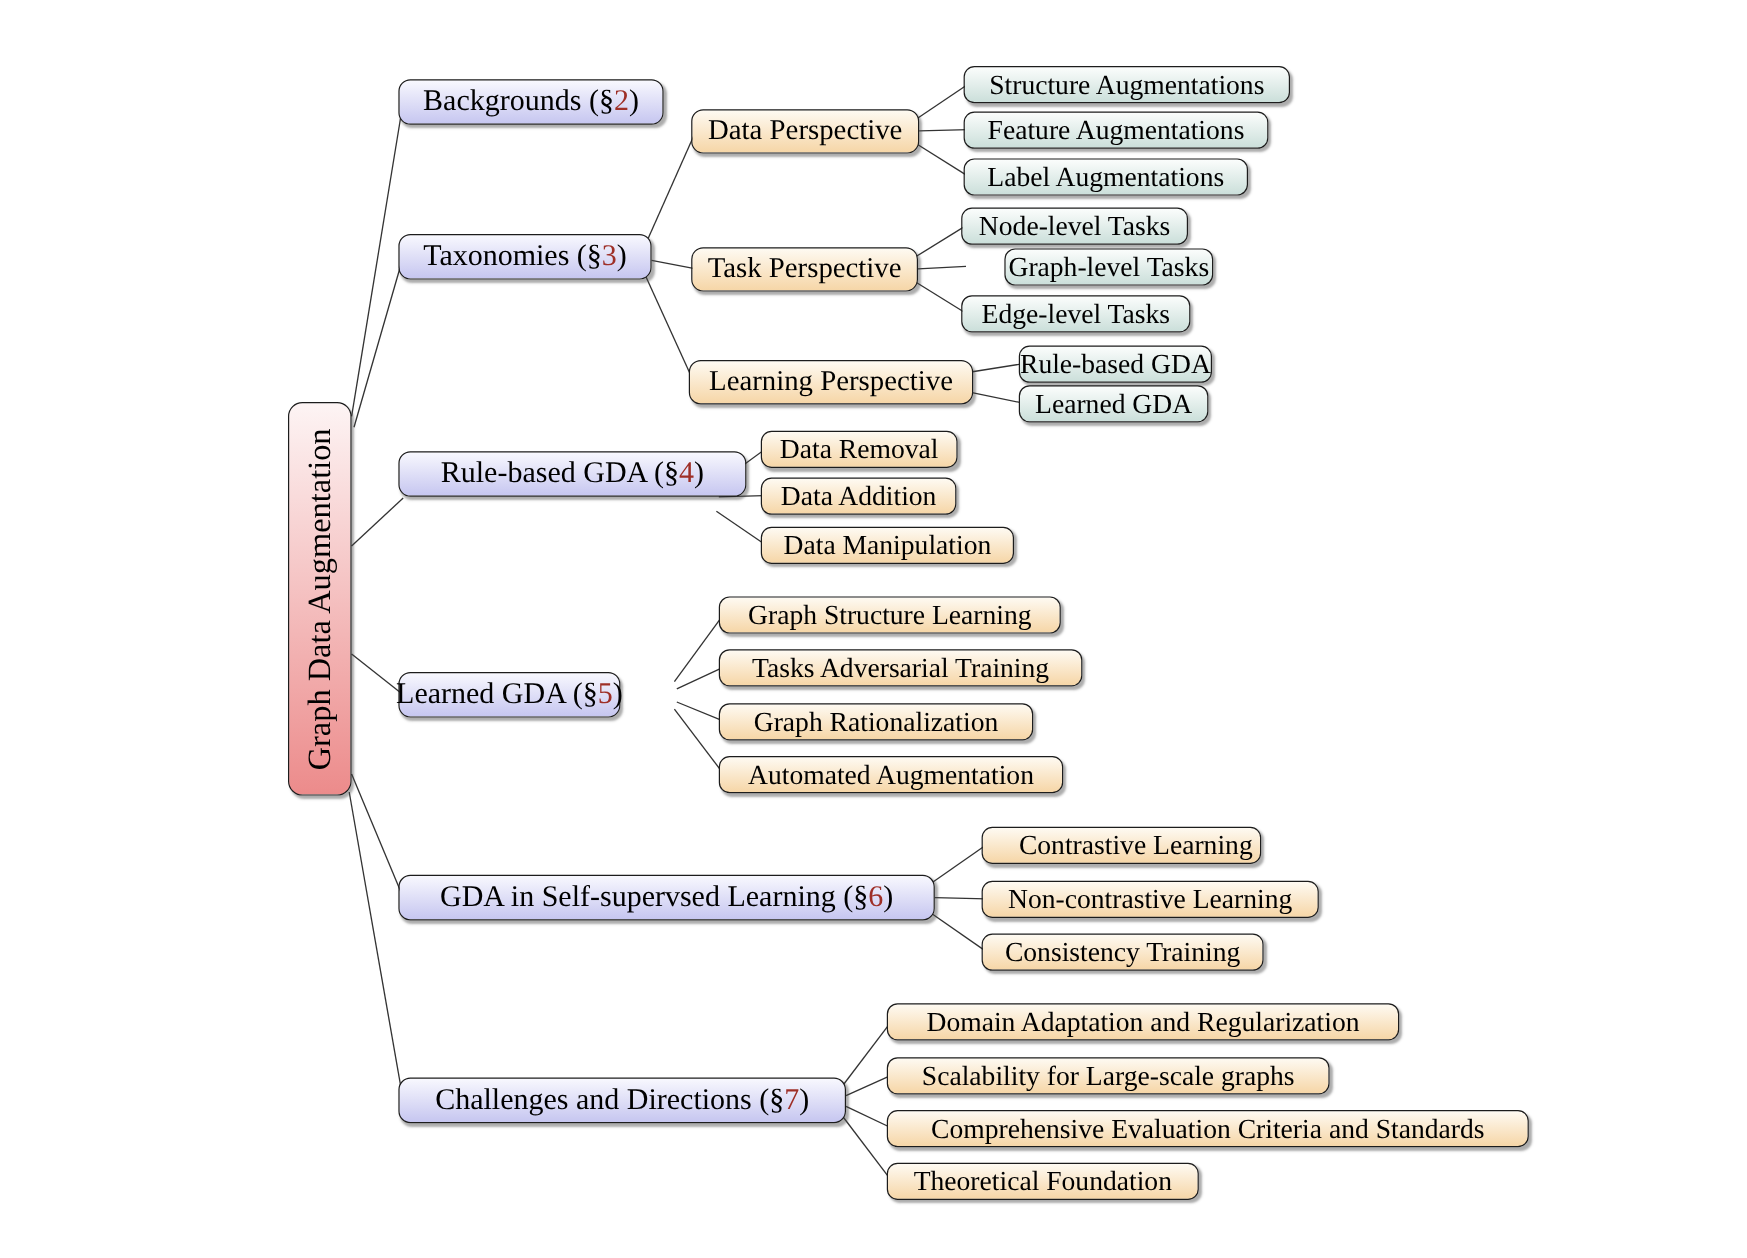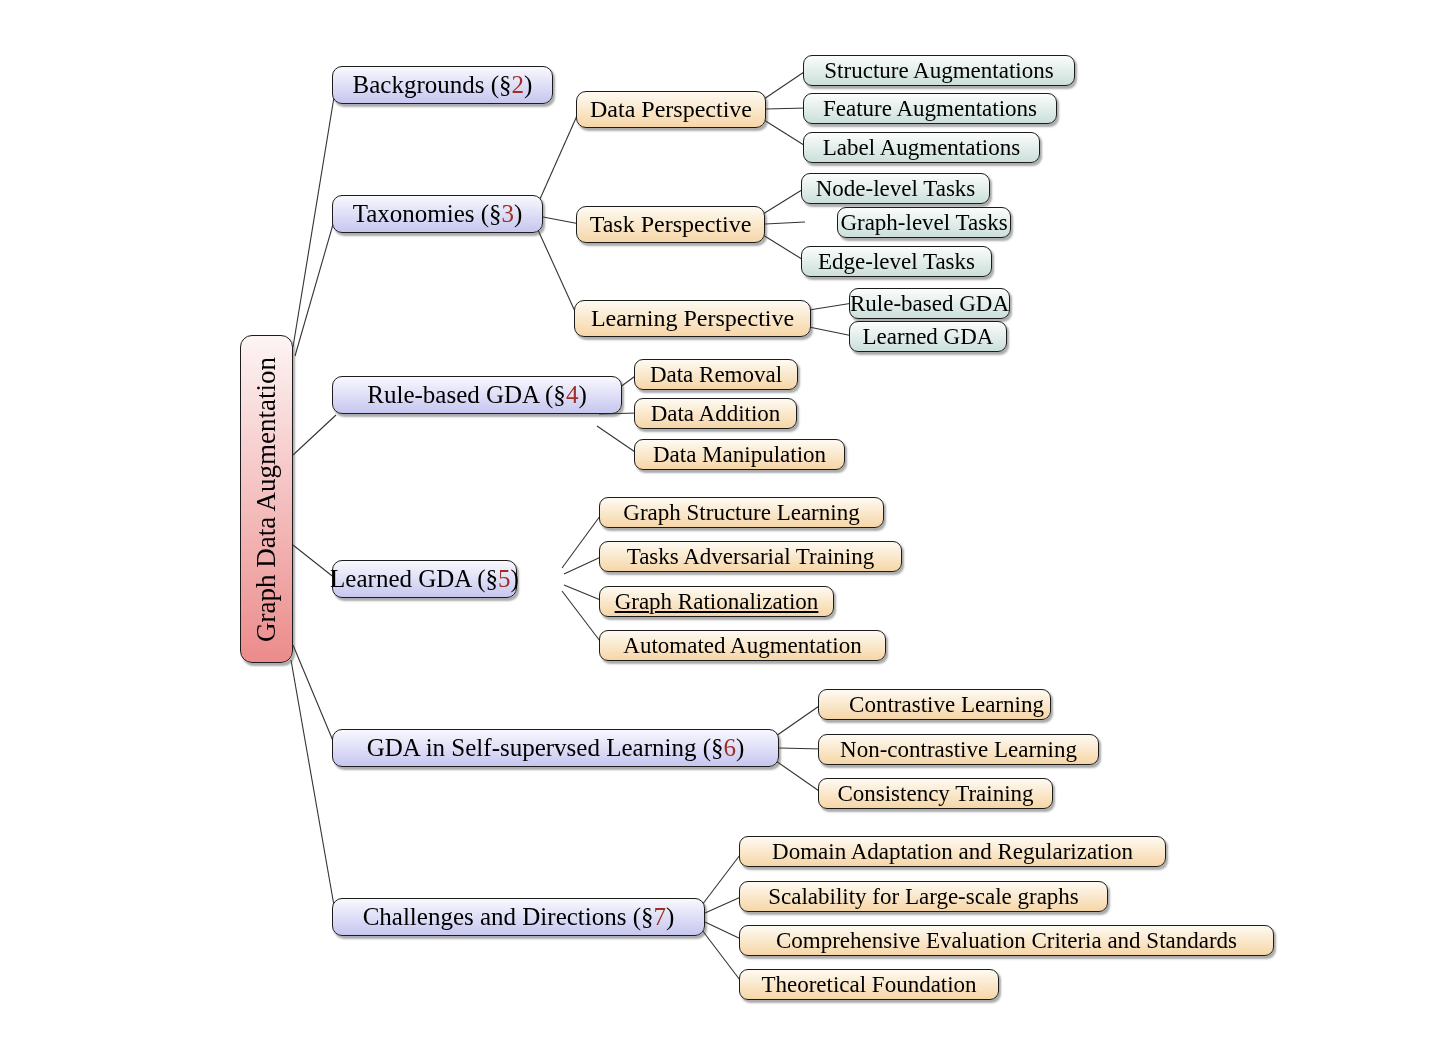--- a/index.html
+++ b/index.html
@@ -178,21 +178,21 @@
   <div class="node leaf leaf-orange" style="left:634px;top:439px;width:211px;">
       <span>Data Manipulation</span>
     </div>
 
   <div class="node leaf leaf-orange" style="left:599px;top:497px;width:285px;">
       <span>Graph Structure Learning</span>
     </div>
   <div class="node leaf leaf-orange" style="left:599px;top:541px;width:303px;">
       <span>Tasks Adversarial Training</span>
     </div>
-  <div class="node leaf leaf-orange" style="left:599px;top:586px;width:235px;text-decoration:underline;">
+  <div class="node leaf leaf-orange" style="left:599px;top:586px;width:262px;">
       <span>Graph Rationalization</span>
     </div>
   <div class="node leaf leaf-orange" style="left:599px;top:630px;width:287px;">
       <span>Automated Augmentation</span>
     </div>
 
   <div class="node leaf leaf-orange" style="left:818px;top:689px;width:233px;padding-left:24px;">
       <span>Contrastive Learning</span>
     </div>
   <div class="node leaf leaf-orange" style="left:818px;top:734px;width:281px;">

